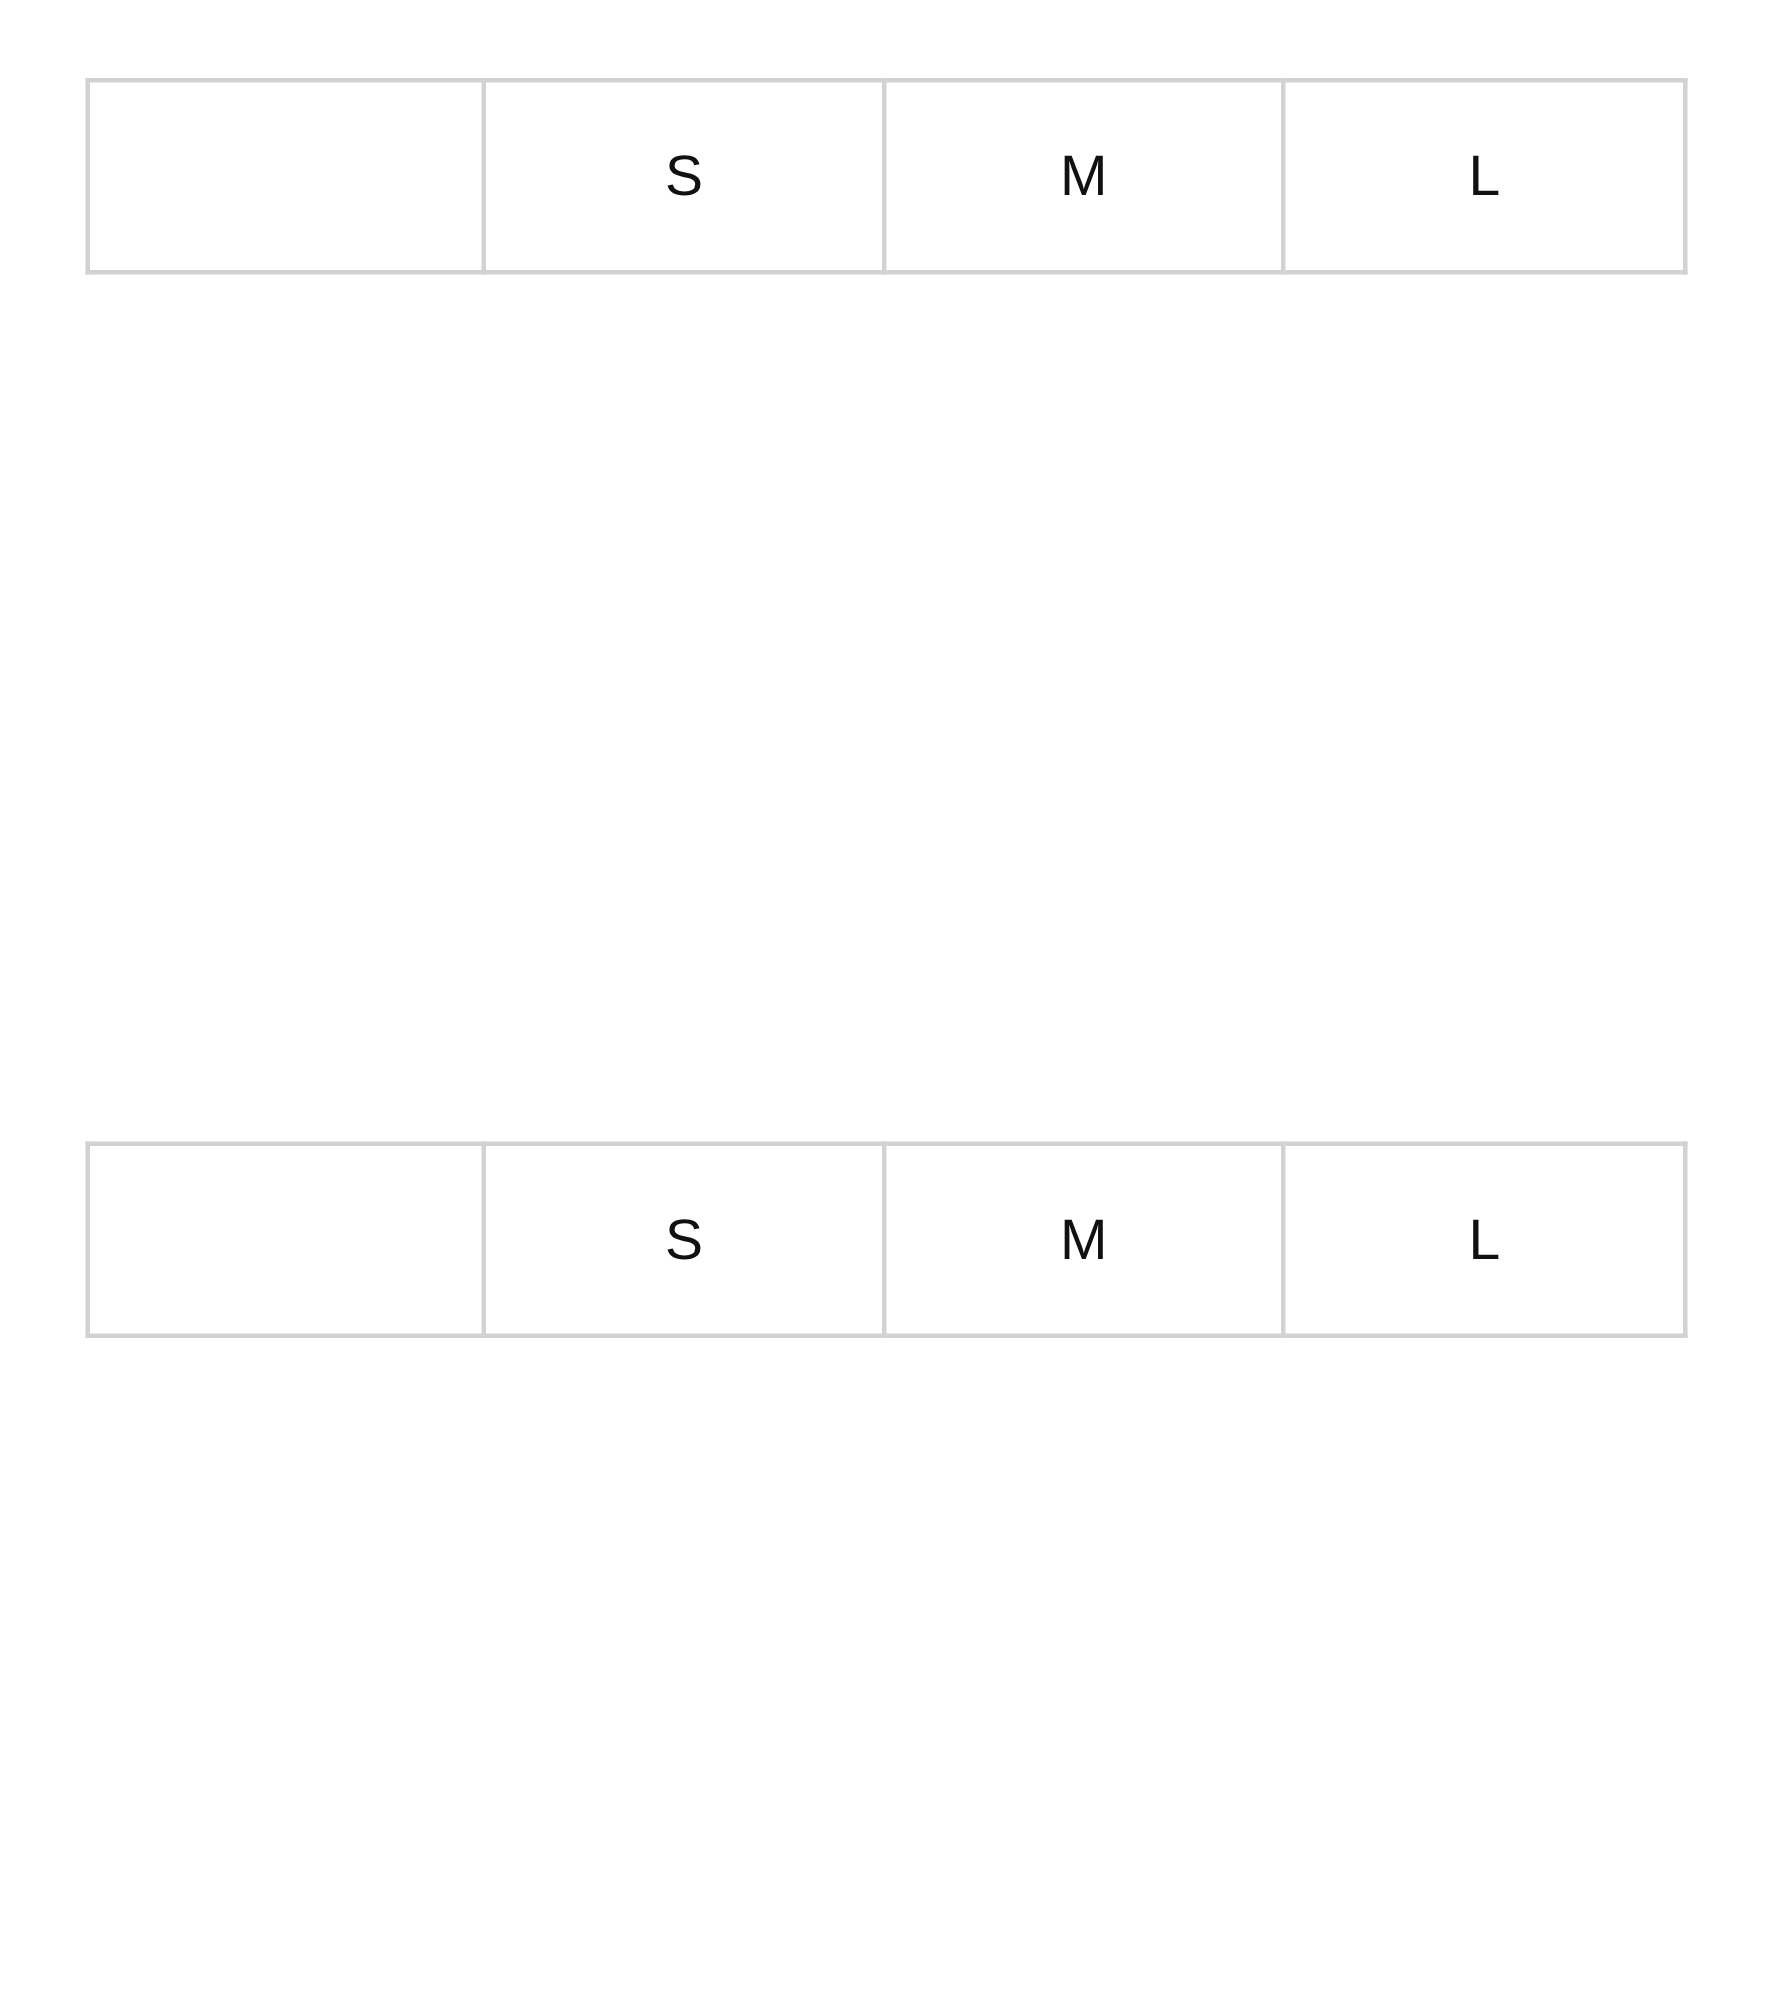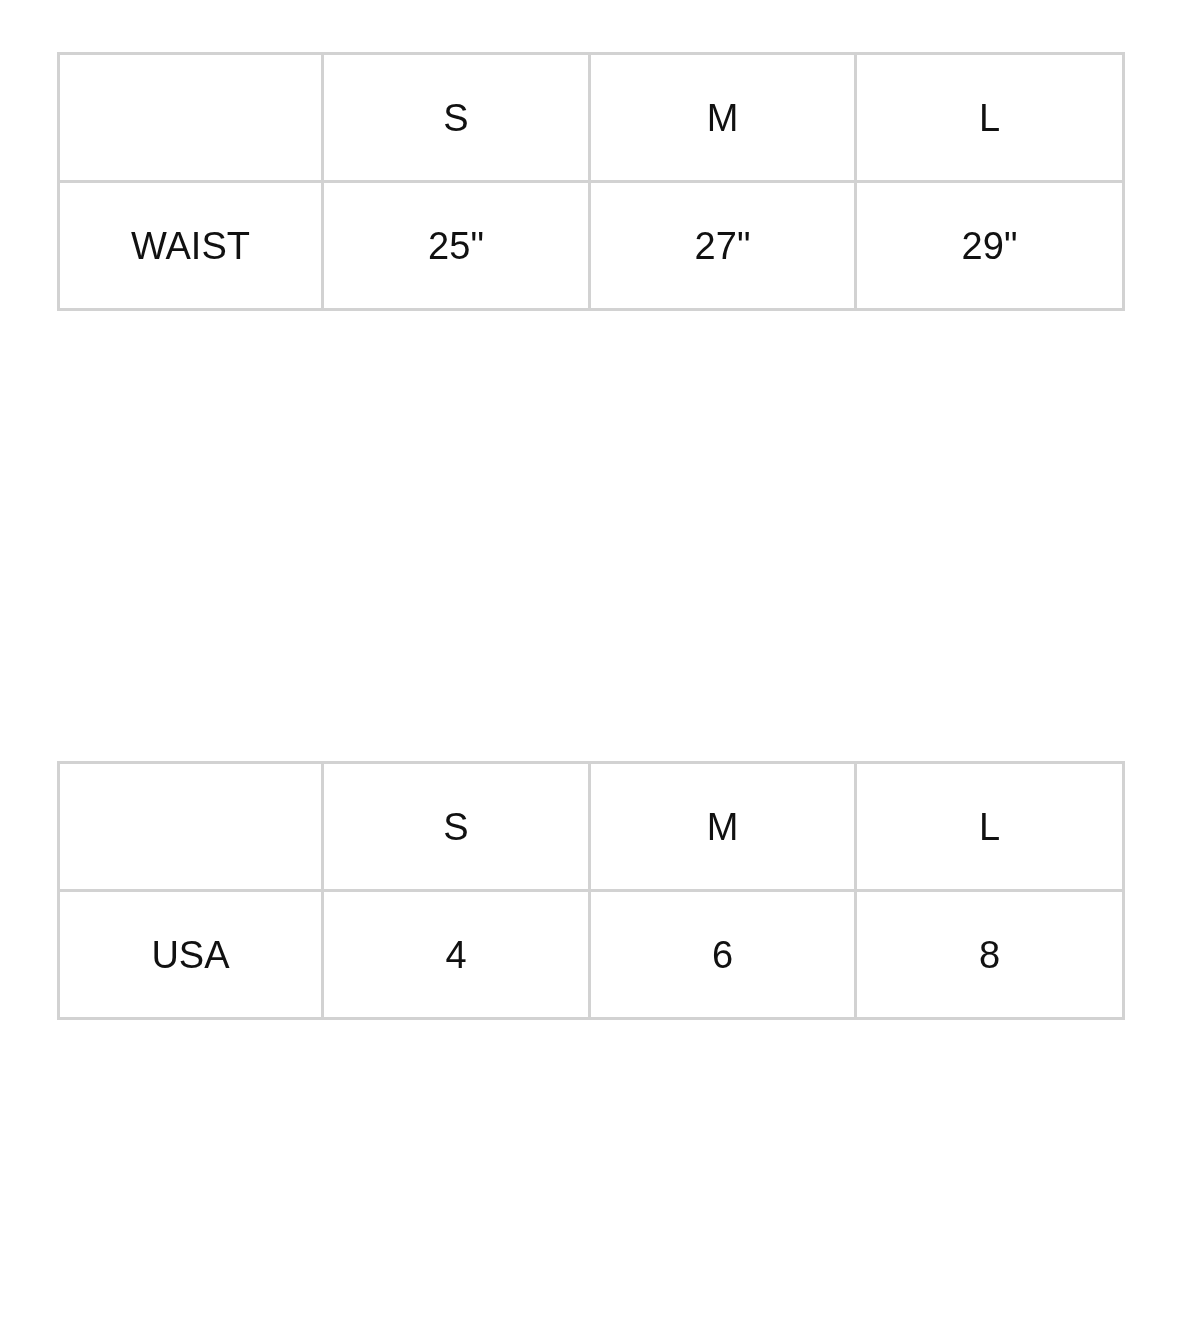--- a/index.html
+++ b/index.html
@@ -75,47 +75,35 @@
     </colgroup>
     <thead>
       <tr>
         <th class="corner-cell"></th>
         <th>S</th>
         <th>M</th>
         <th>L</th>
       </tr>
     </thead>
     <tbody>
-      <tr>
-        <td>WAIST</td>
-        <td>25"</td>
-        <td>27"</td>
-        <td>29"</td>
-      </tr>
     </tbody>
   </table>
 
   <table class="size-table" id="table-conversions">
     <colgroup>
       <col class="c-label">
         <col class="c-s">
         <col class="c-m">
         <col class="c-l">
     </colgroup>
     <thead>
       <tr>
         <th class="corner-cell"></th>
         <th>S</th>
         <th>M</th>
         <th>L</th>
       </tr>
     </thead>
     <tbody>
-      <tr>
-        <td>USA</td>
-        <td>4</td>
-        <td>6</td>
-        <td>8</td>
-      </tr>
     </tbody>
   </table>
 
 </div>
 
 </body></html>

